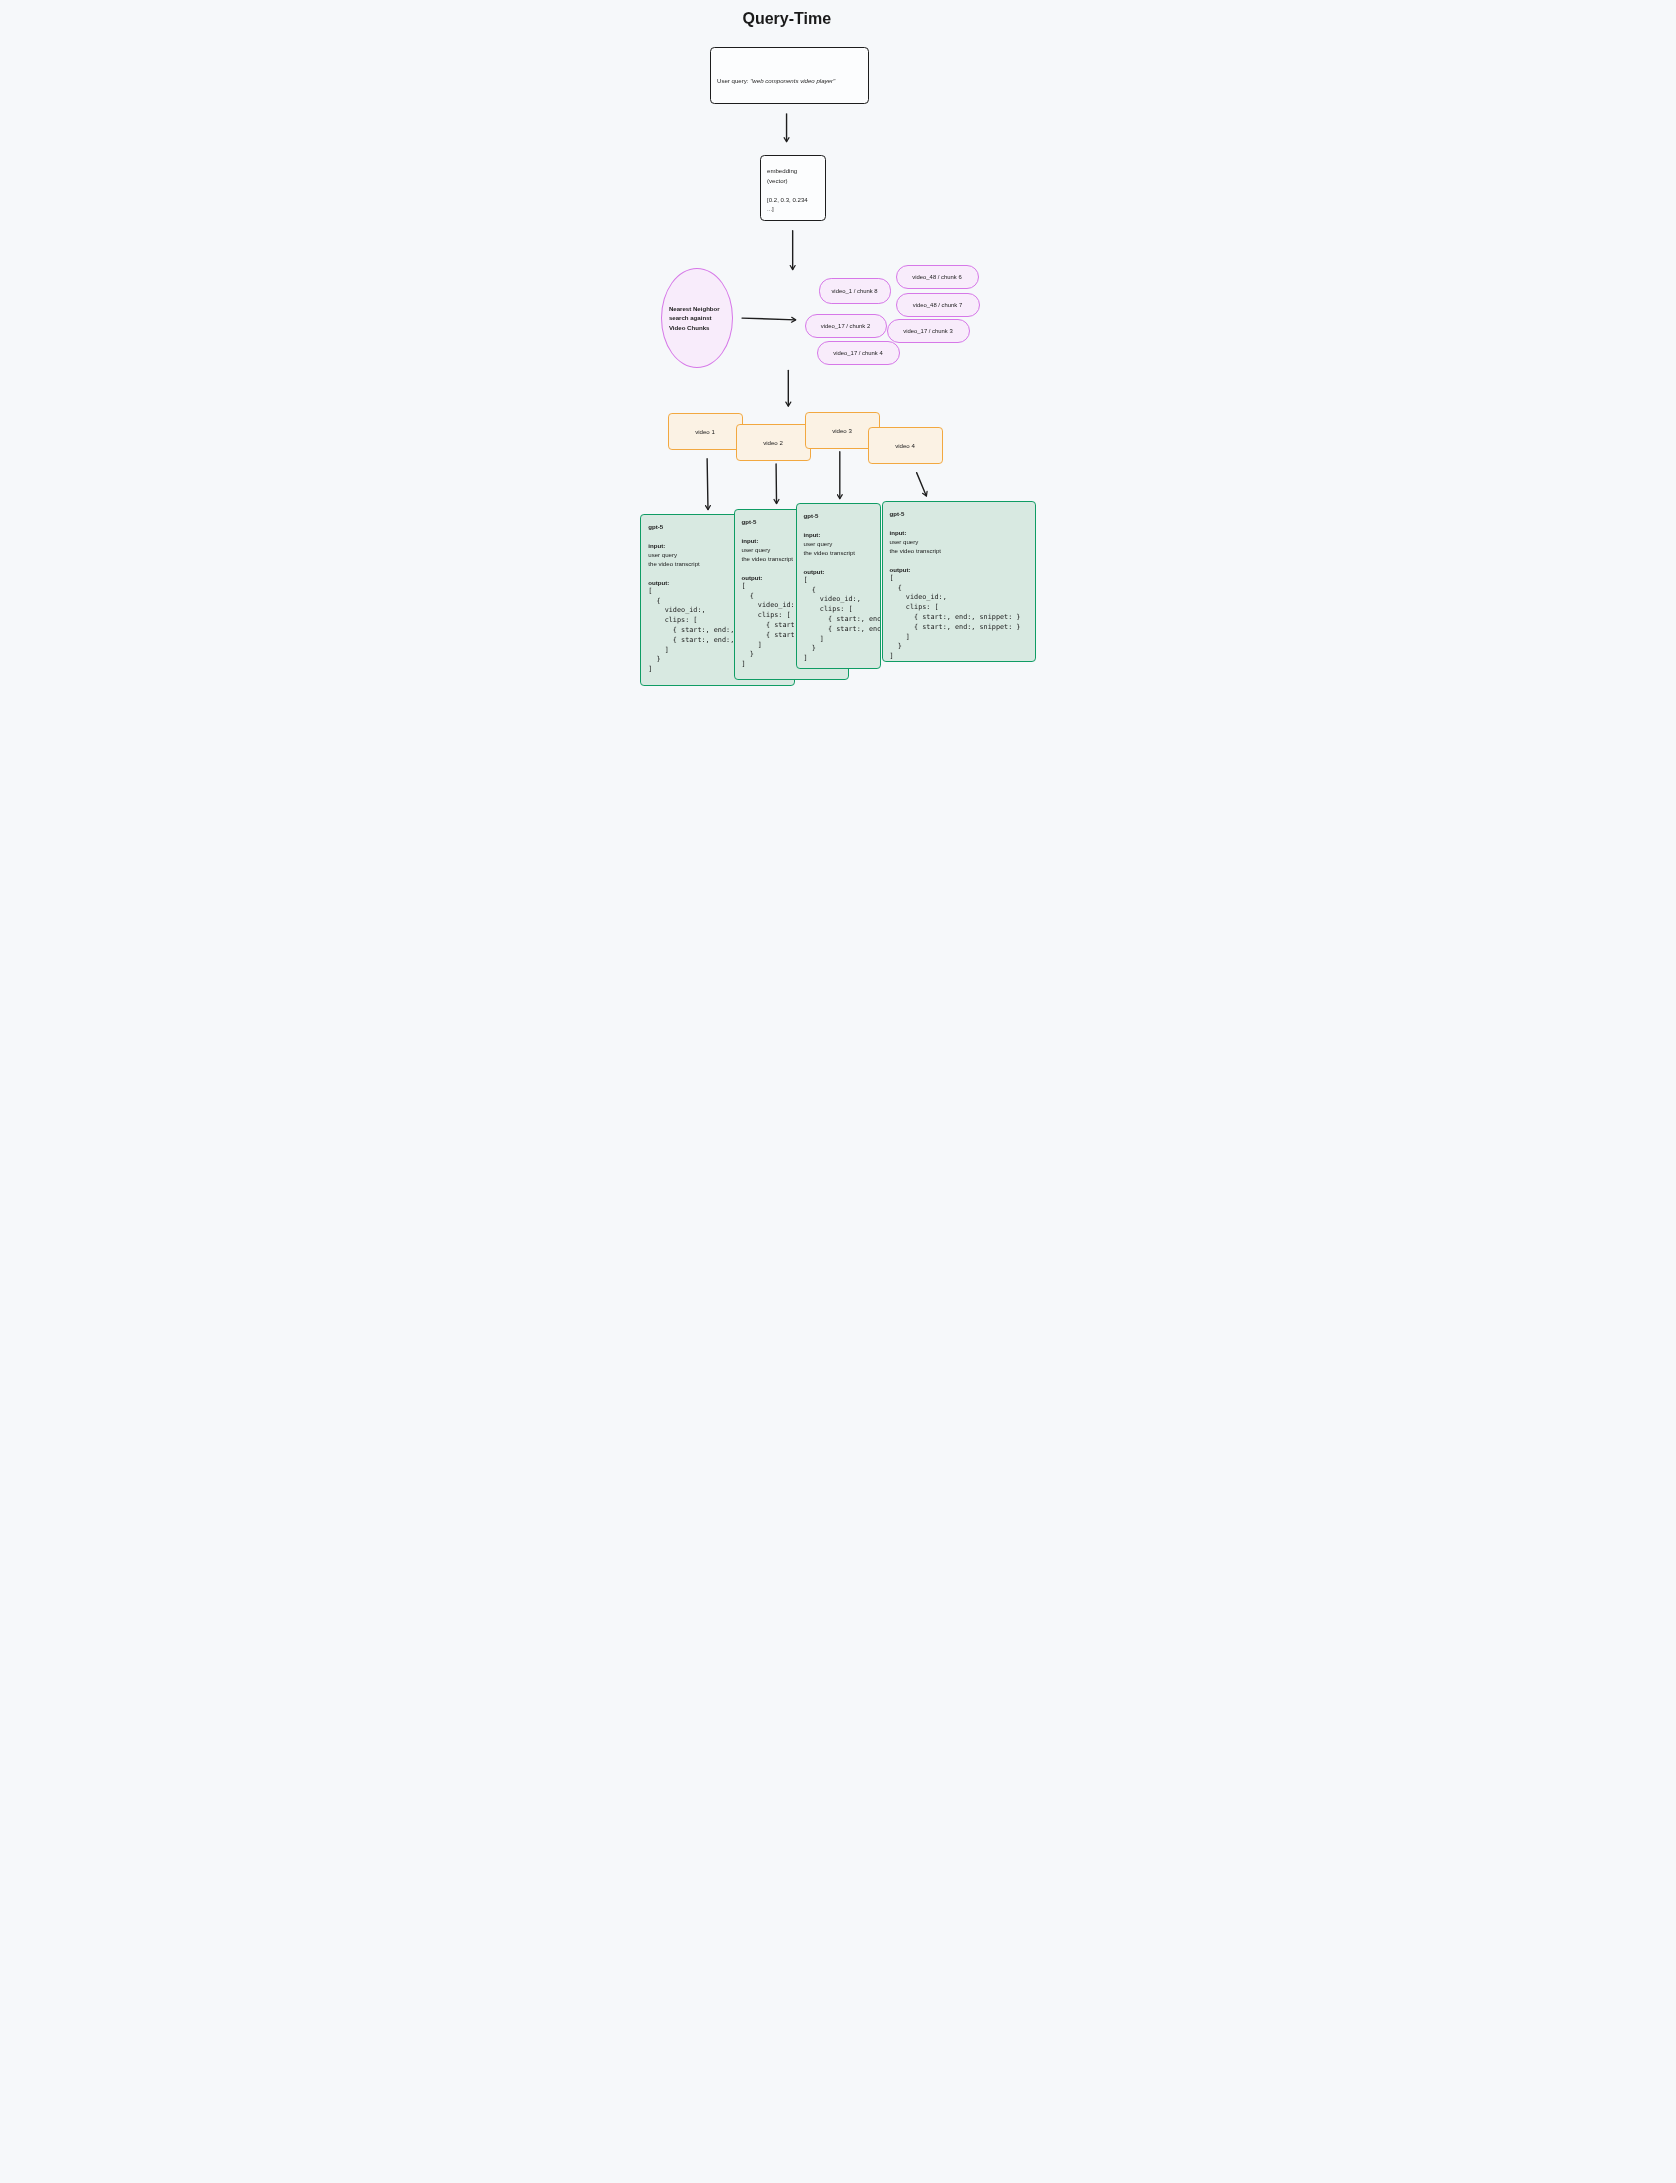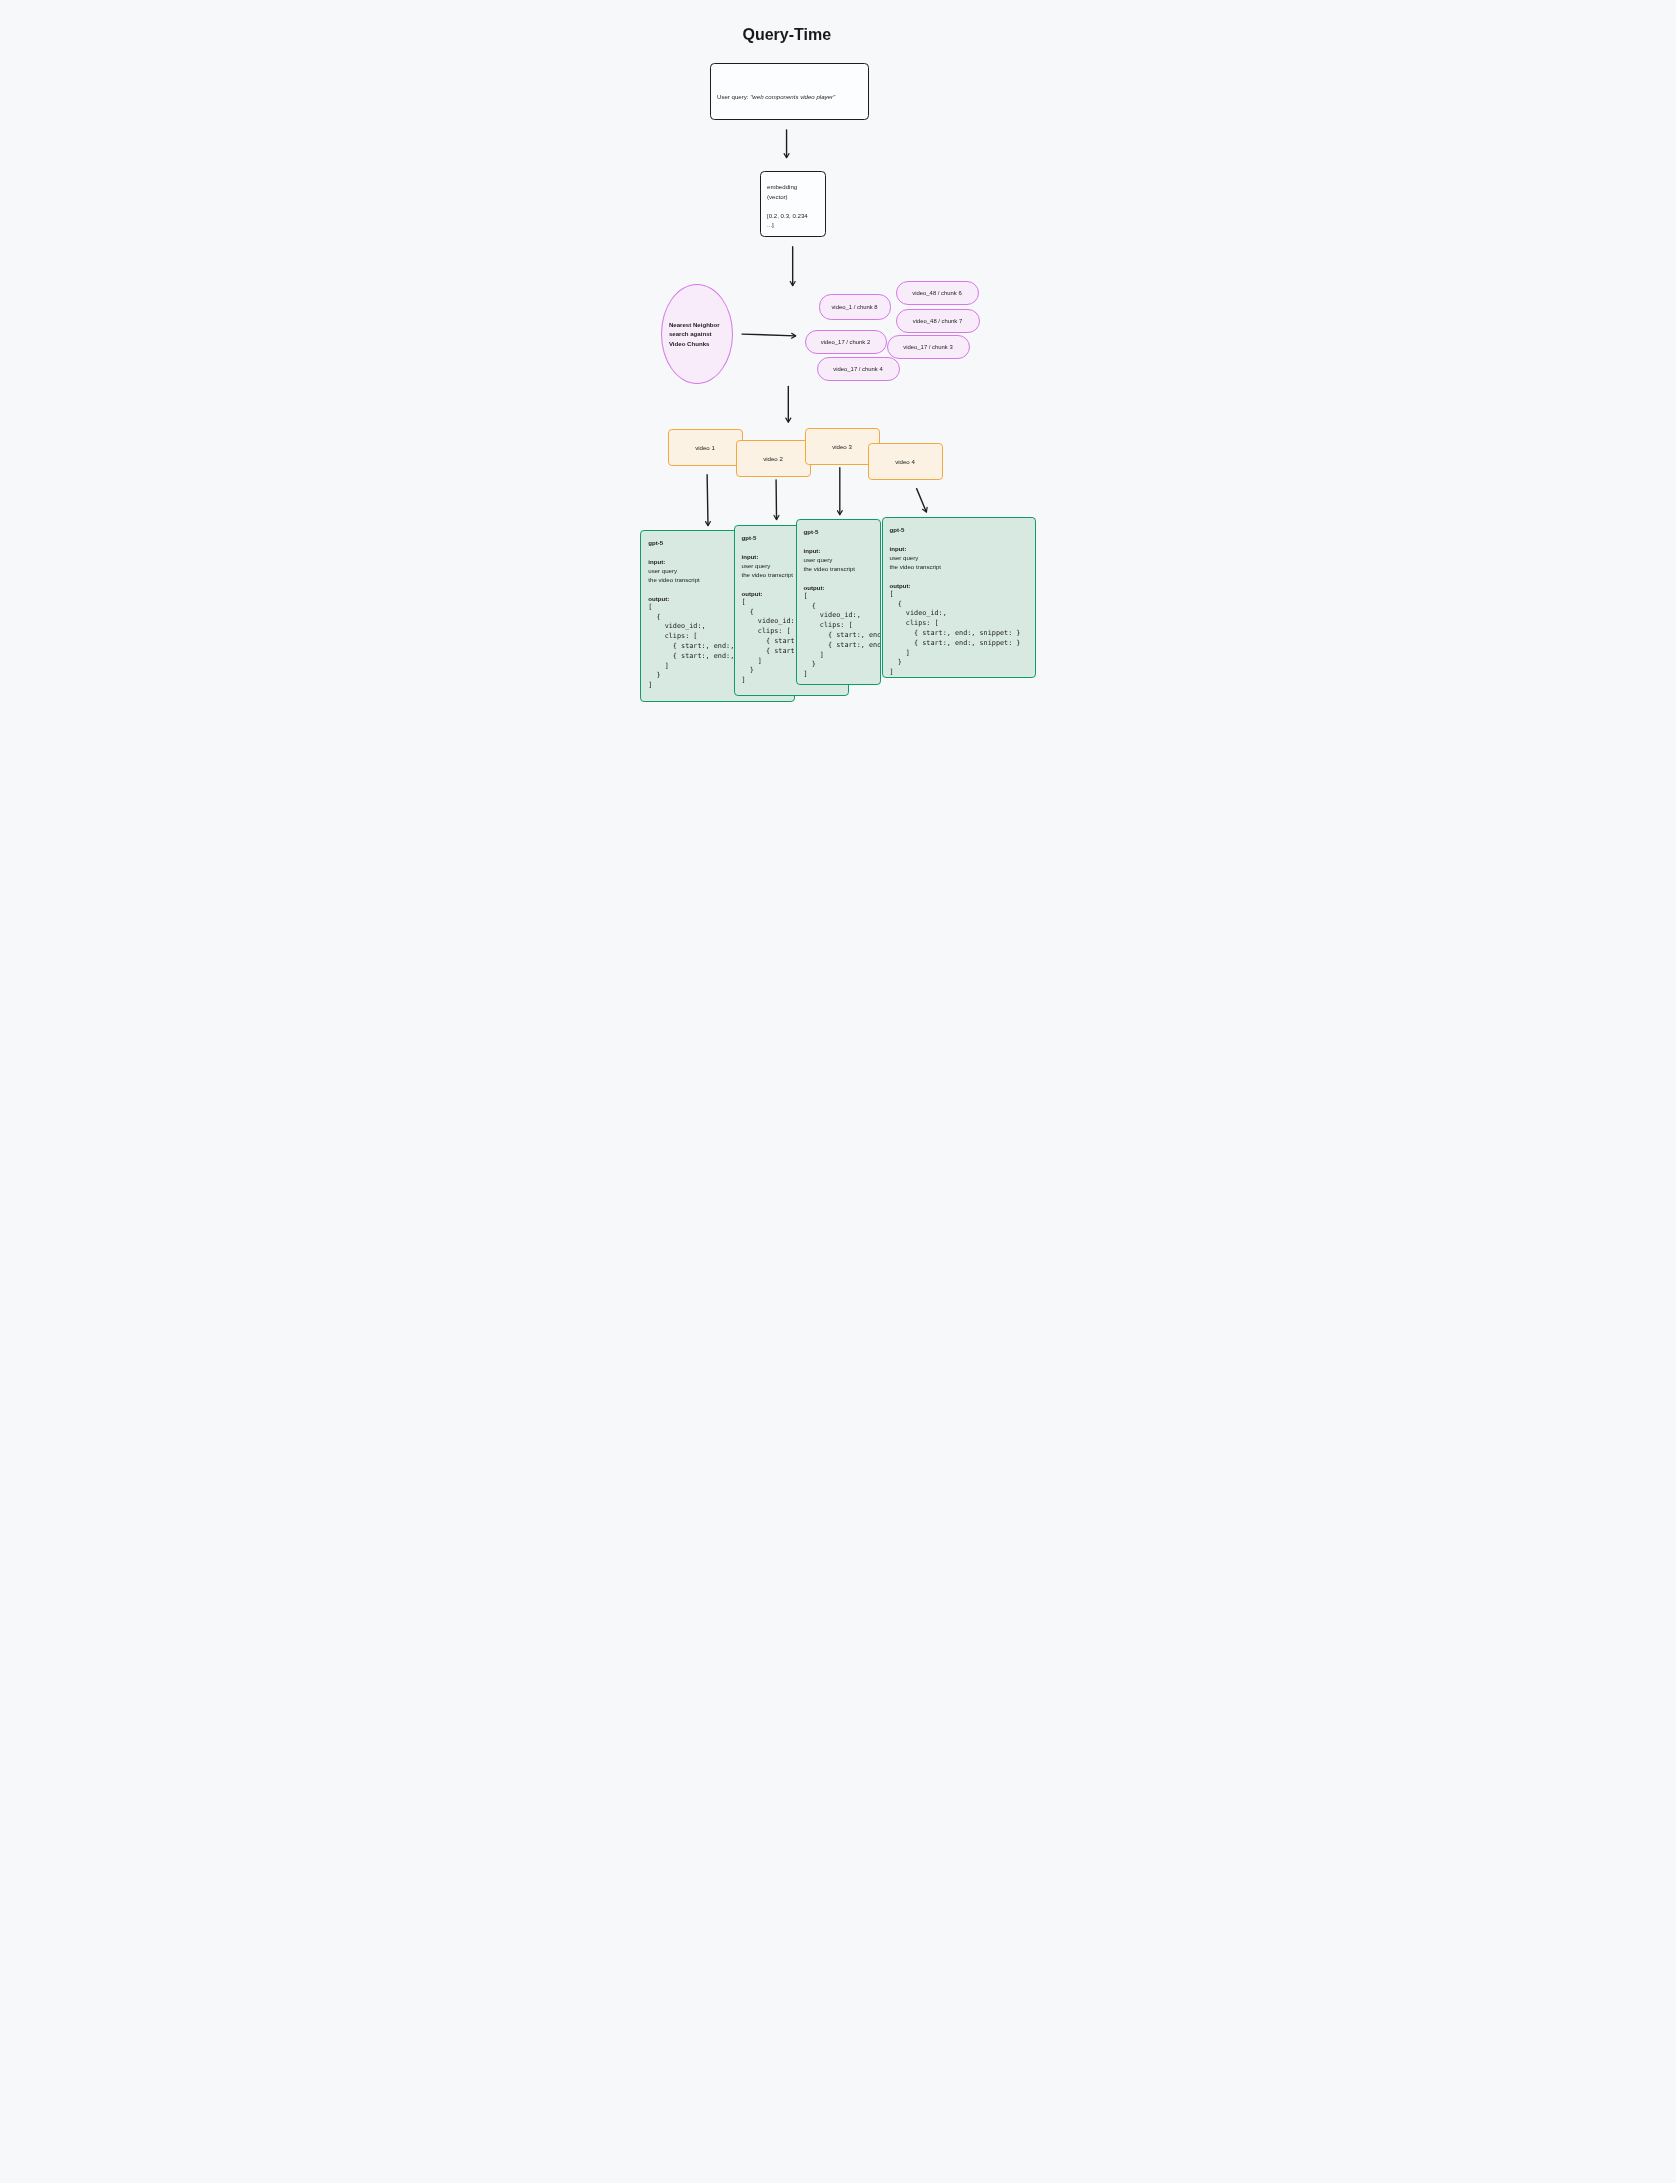--- a/index.html
+++ b/index.html
@@ -1,17 +1,17 @@
 <!DOCTYPE html>
 <html style="font-size:7px"><head>
 <meta charset="utf-8">
 <style>
   html,body{margin:0;padding:0;background:#f6f8fa;}
   .canvas{
-    position:relative;width:419px;height:696px;margin:16px auto;
+    position:relative;width:419px;height:696px;margin:0 auto;
     background:#f6f8fa;overflow:hidden;
     font-family:"Liberation Sans",sans-serif;color:#1e1e1e;
   }
   .title{
     position:absolute;left:114px;top:9.6px;
     font-size:16px;font-weight:700;color:#1a1a1a;white-space:nowrap;
   }
   .nbox{
     position:absolute;box-sizing:border-box;
     background:#fcfdfe;border:1.3px solid #1d1d1d;border-radius:4.4px;

